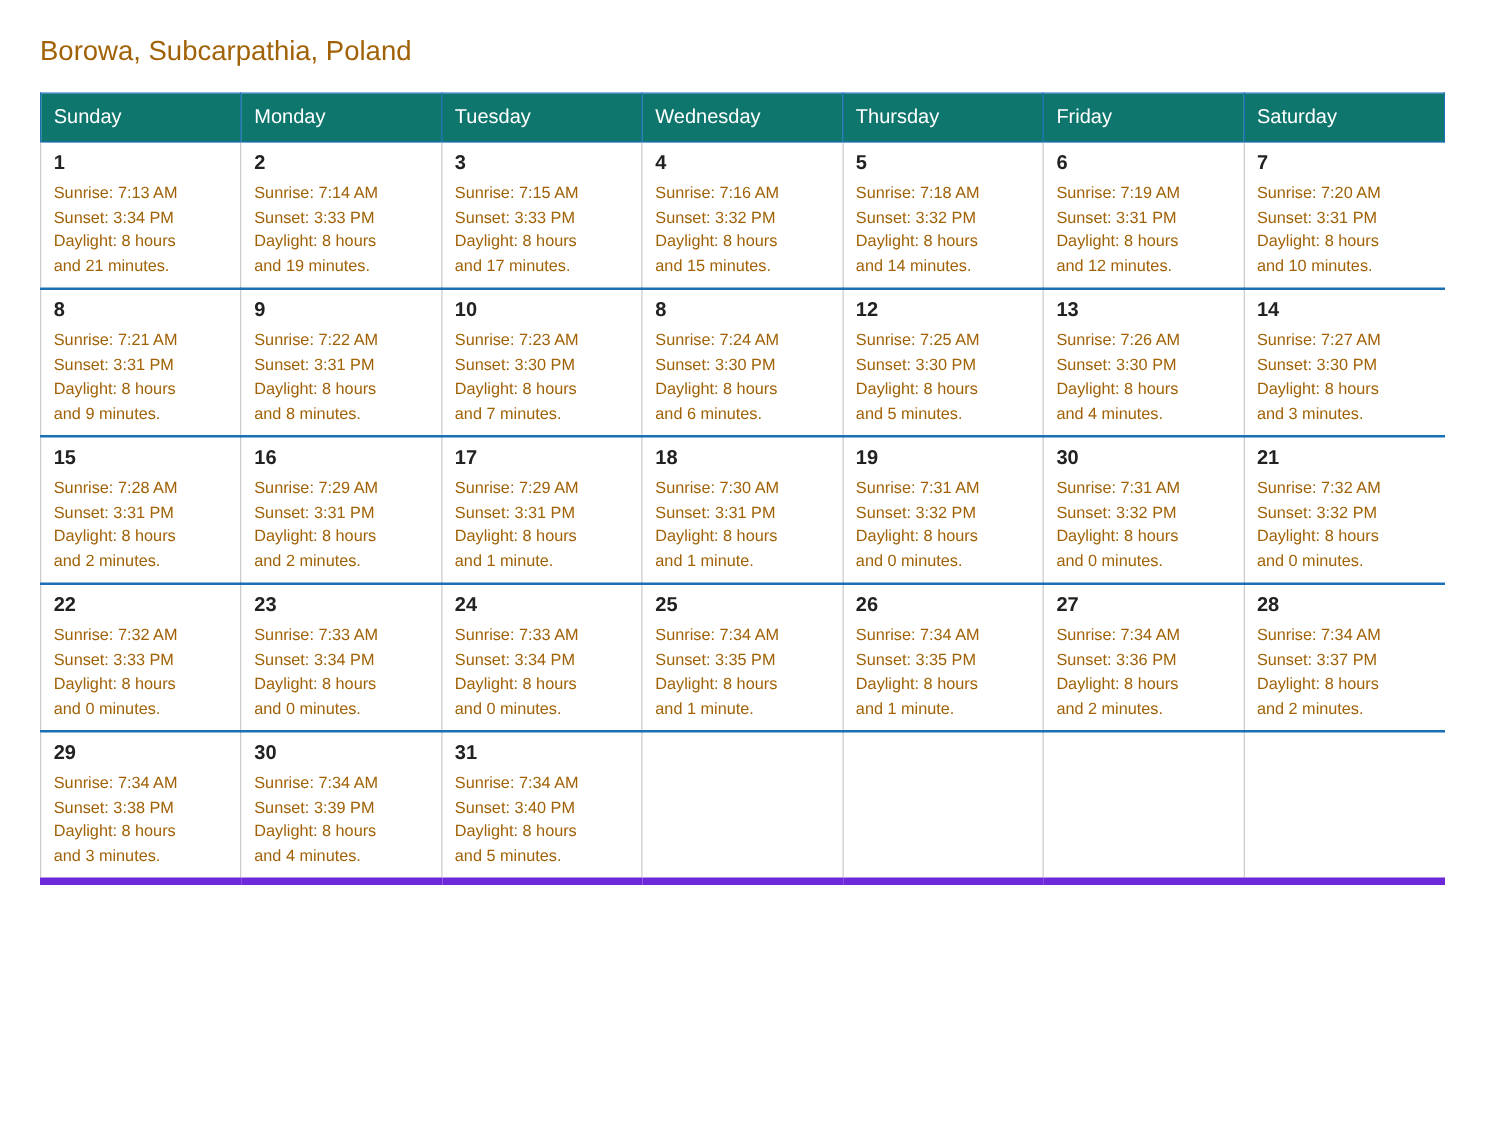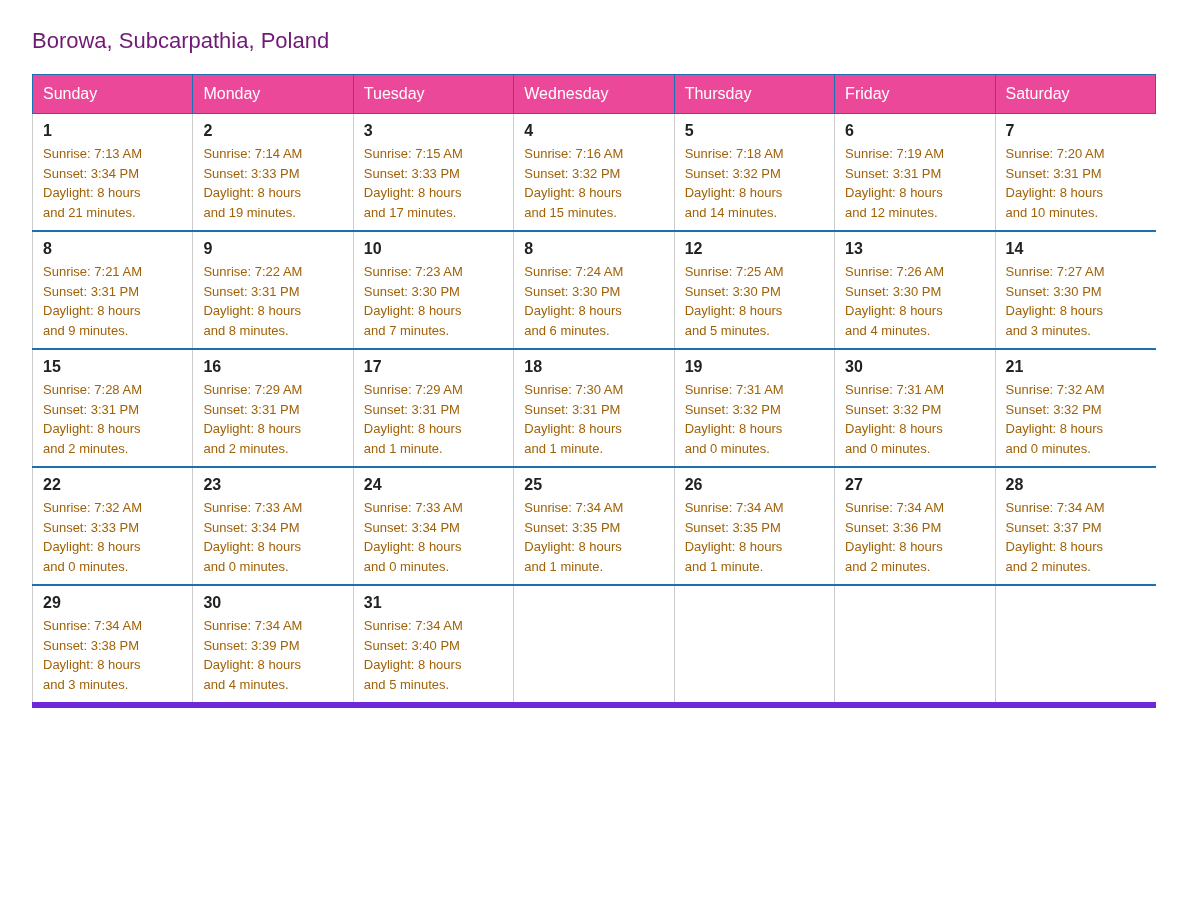--- a/index.html
+++ b/index.html
@@ -49,30 +49,30 @@
       text-align: right;
     }
     .calendar-title {
       font-size: 52px;
       font-weight: bold;
       color: #222;
       line-height: 1.1;
     }
     .calendar-subtitle {
       font-size: 22px;
-      color: #701a75;
+      color: #a16207;
       margin-top: 4px;
     }
     .calendar-table {
       width: 100%;
       border-collapse: collapse;
       font-size: 14px;
     }
     .calendar-table thead tr {
-      background-color: #ec4899;
+      background-color: #0f766e;
     }
     .calendar-table thead th {
       color: #fff;
       padding: 10px 10px;
       text-align: left;
       font-size: 16px;
       font-weight: normal;
       border: 1px solid #1a6fb5;
     }
     .calendar-table tbody tr {

